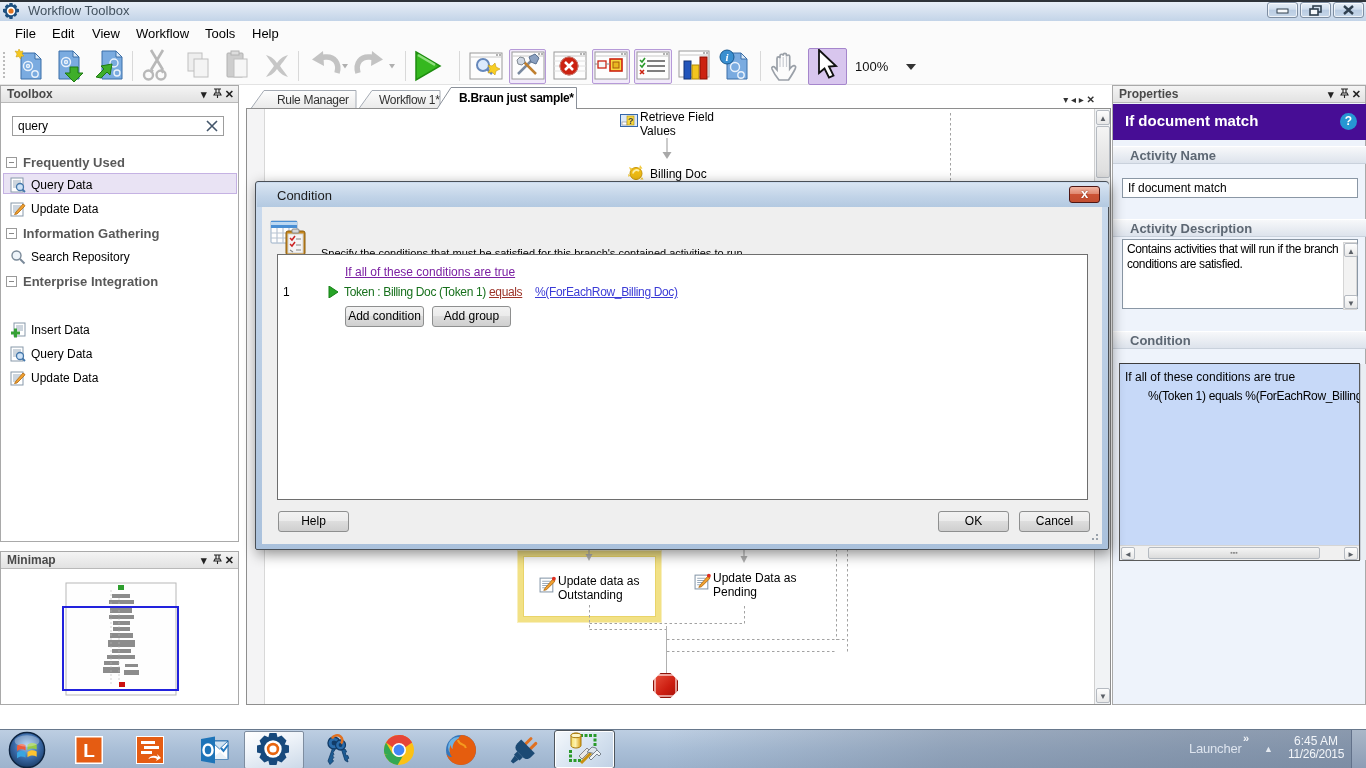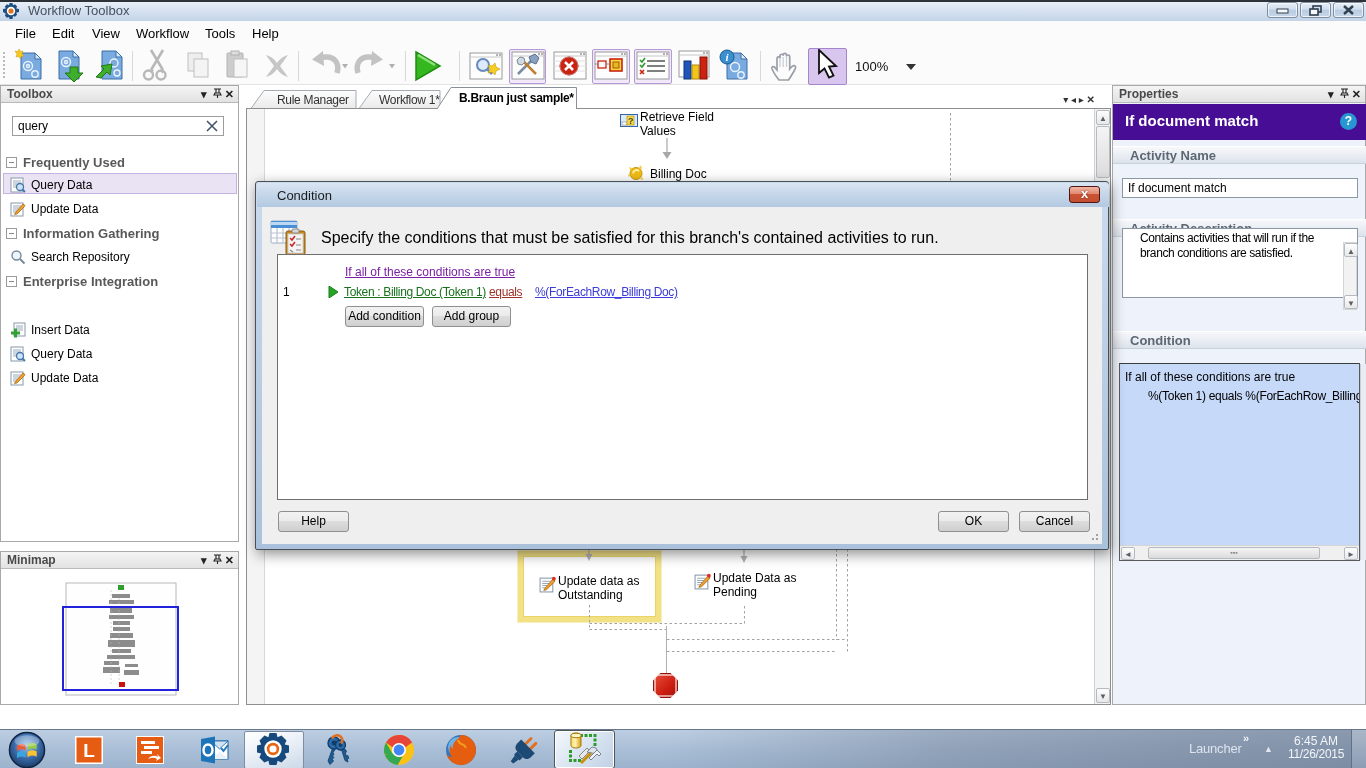--- a/index.html
+++ b/index.html
@@ -501,21 +501,21 @@
     <div class="phead">Properties<span class="phicons">▾&nbsp; <svg width="9" height="11" viewBox="0 0 9 11" style="vertical-align:-1px">
             <path d="M1 1h7M3 1v4M6 1v4M2 5h5l1 2H1zM4.5 7v3" stroke="#222" stroke-width="1.1" fill="none"></path>
           </svg> <b>✕</b></span></div>
     <div id="props-banner">
         <span class="btxt">If document match</span>
       <span id="qmark">?</span>
     </div>
     <div class="psec" style="top:60px">Activity Name</div>
     <div class="pinput" style="left:9px;top:92px;width:236px;height:20px;line-height:18px;padding-left:5px">If document match</div>
     <div class="psec" style="top:133px">Activity Description</div>
-    <div class="pinput" style="left:9px;top:142px;width:236px;height:70px;padding:2px 14px 0 17px;line-height:15px;letter-spacing:-.4px">Contains activities that will run if the branch conditions are satisfied.</div>
+    <div class="pinput" style="left:9px;top:153px;width:236px;height:70px;padding:2px 14px 0 4px;line-height:15px;letter-spacing:-.4px">Contains activities that will run if the branch conditions are satisfied.</div>
     <div class="abs vsb" style="left:230px;top:156px;width:14px;height:68px">
       <div class="sbtn" style="left:0;top:0;width:14px;height:14px"><span style="font-size:8px">▲</span></div>
       <div class="sbtn" style="left:0;bottom:0;width:14px;height:14px"><span style="font-size:8px">▼</span></div>
     </div>
     <div class="psec" style="top:245px">Condition</div>
     <div id="condblue">
       <div class="abs" style="left:5px;top:6px;white-space:nowrap">If all of these conditions are true</div>
       <div class="abs" style="left:28px;top:25px;white-space:nowrap;letter-spacing:-.3px">%(Token 1) equals %(ForEachRow_Billing Doc)</div>
       <div class="abs hsb" style="left:0;bottom:0;width:239px;height:15px">
         <div class="sbtn" style="left:1px;top:1px;width:14px;height:13px"><span style="font-size:8px">◄</span></div>
@@ -651,28 +651,28 @@
         <rect x="2" y="2" width="26" height="22" rx="1" fill="#fdfdfd" stroke="#9ab0c8"></rect>
         <rect x="2" y="2" width="26" height="7" fill="#4a8fd4"></rect>
         <rect x="2" y="3" width="26" height="3" fill="#bcd8f2"></rect>
         <path d="M8 9v15 M14 9v15 M20 9v15 M2 14h26 M2 19h26" stroke="#b8c4d2" stroke-width="1.2" fill="none"></path>
         <rect x="17" y="12" width="19" height="24" rx="2" fill="#c8881c" stroke="#8a5c10"></rect>
         <rect x="19" y="15" width="15" height="19" fill="#f4f4f4" stroke="#d0d0d0"></rect>
         <rect x="23" y="10" width="7" height="4" rx="1" fill="#d6d6d6" stroke="#8a8a8a"></rect>
         <path d="M21 19l2 2 3-4 M21 25l2 2 3-4" stroke="#cc2222" stroke-width="1.5" fill="none"></path>
         <path d="M27 20h5 M27 26h5 M27 31h5 M21 31l3 2" stroke="#888" stroke-width="1.2" fill="none"></path>
       </svg>
-      <div class="abs" style="left:59px;top:22px;font-size:16px">Specify the conditions that must be satisfied for this branch's contained activities to run.</div>
+      <div class="abs" style="left:59px;top:40px;font-size:11px">Specify the conditions that must be satisfied for this branch's contained activities to run.</div>
       <div id="cond-box">
         <div class="abs" style="left:67px;top:10px;color:#7b1fa2;font-size:12px;text-decoration:underline">If all of these conditions are true</div>
         <div class="abs" style="left:5px;top:30px;font-size:12px">1</div>
         <svg class="abs" style="left:50px;top:31px" width="11" height="12">
             <path d="M1 0 L10 6 L1 12z" fill="#27a427" stroke="#158015" stroke-width="1"></path>
           </svg>
-        <div class="abs" style="left:66px;top:30px;font-size:12px;letter-spacing:-.35px;color:#17701c;text-decoration:underline">Token : Billing Doc (Token 1)</div>
+        <div class="abs" style="left:66px;top:30px;font-size:12px;letter-spacing:-.35px;color:#17701c;">Token : Billing Doc (Token 1)</div>
         <div class="abs" style="left:211px;top:30px;font-size:12px;letter-spacing:-.35px;color:#9c3328;text-decoration:underline">equals</div>
         <div class="abs" style="left:257px;top:30px;font-size:12px;letter-spacing:-.35px;color:#3b3bd6;text-decoration:underline">%(ForEachRow_Billing Doc)</div>
         <div class="btn7" style="left:67px;top:51px;width:79px">Add condition</div>
         <div class="btn7" style="left:154px;top:51px;width:79px">Add group</div>
       </div>
       <div class="btn7" style="left:16px;top:304px;width:71px">Help</div>
       <div class="btn7" style="left:676px;top:304px;width:71px">OK</div>
       <div class="btn7" style="left:757px;top:304px;width:71px">Cancel</div>
       <svg class="abs" style="right:2px;bottom:2px" width="12" height="12">
           <g fill="#9aa2ab">

